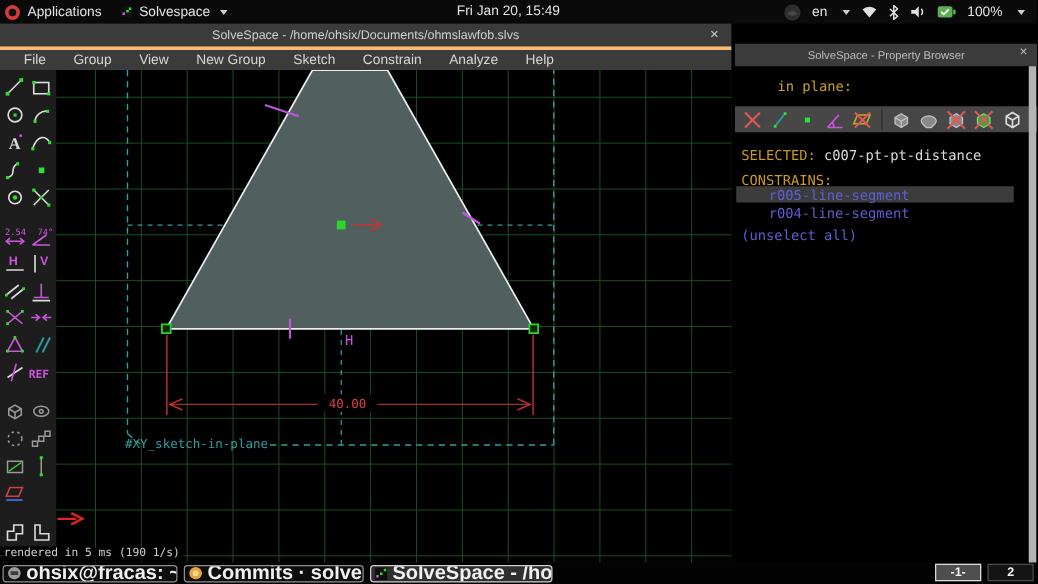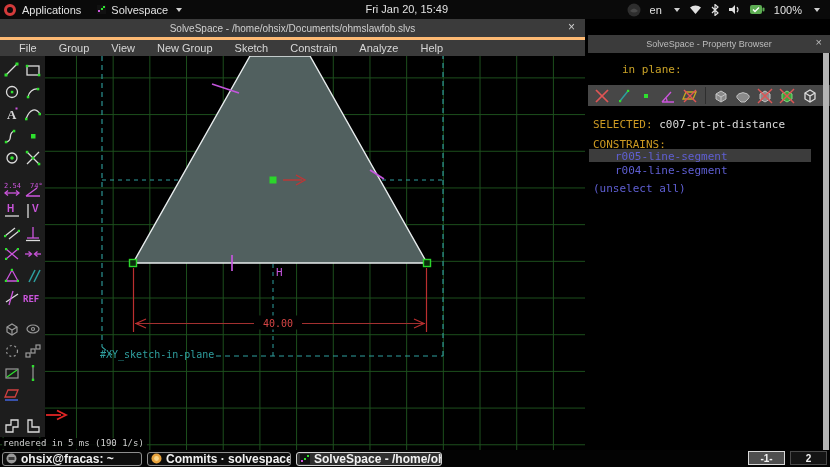--- a/index.html
+++ b/index.html
@@ -68,21 +68,21 @@
   .lbl-yellow { color:#cc9922; }
   .val-white { color:#dcdcdc; }
   .link-blue { color:#5f5fd3; }
   .hl-row { position:absolute; left:1px; width:222px; height:13px; background:#3c3c3c; }
   .prop-scrollbar { position:absolute; right:1px; top:18px; width:6px; height:412px; background:#b4b4b4; }
 
   
   .taskbar { position:absolute; left:0; top:450px; width:830px; height:17px; background:#030303;
              display:flex; align-items:center; gap:5px; padding-left:2px; }
   .task-btn { height:14px; border:1px solid #8f8f8f; border-radius:3px; background:#0d0d0d;
-              display:flex; align-items:center; gap:4px; padding:0 6px 0 3px; font-size:12px;
+              display:flex; align-items:center; gap:4px; padding:0 6px 0 3px; font-size:16px;
               font-weight:bold; color:#f0f0f0; white-space:nowrap; overflow:hidden; }
   .task-btn.active { background:#2f2f2f; border-color:#d0d0d0; }
   .task-btn .ticon { flex:0 0 auto; }
   .ws-box { position:absolute; top:1px; width:37px; height:14px; font-size:10px; font-weight:bold;
             display:flex; align-items:center; justify-content:center; color:#f2f2f2; }
   .ws-1 { right:45px; background:#4f4f4f; border:1px solid #d9d9d9; }
   .ws-2 { right:3px; background:#141414; border:1px solid #4a4a4a; }
 </style>
 </head>
 <body>

